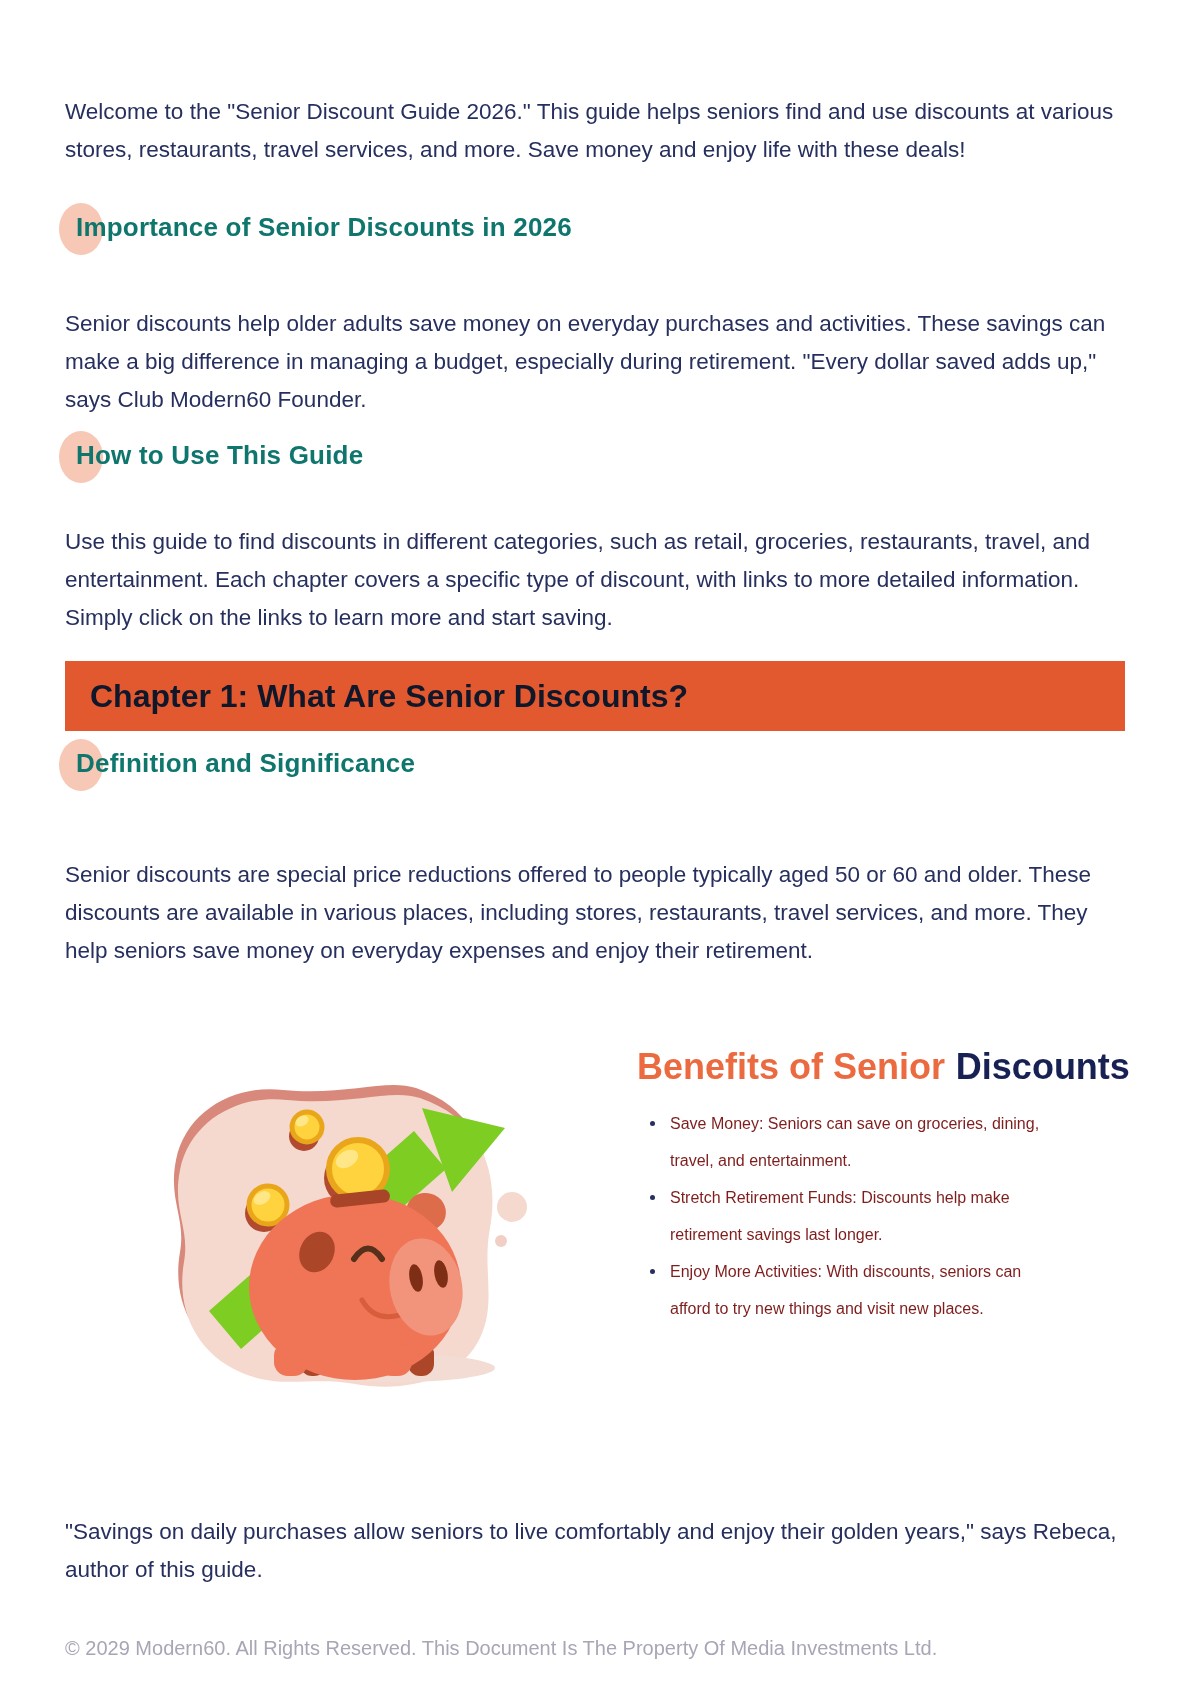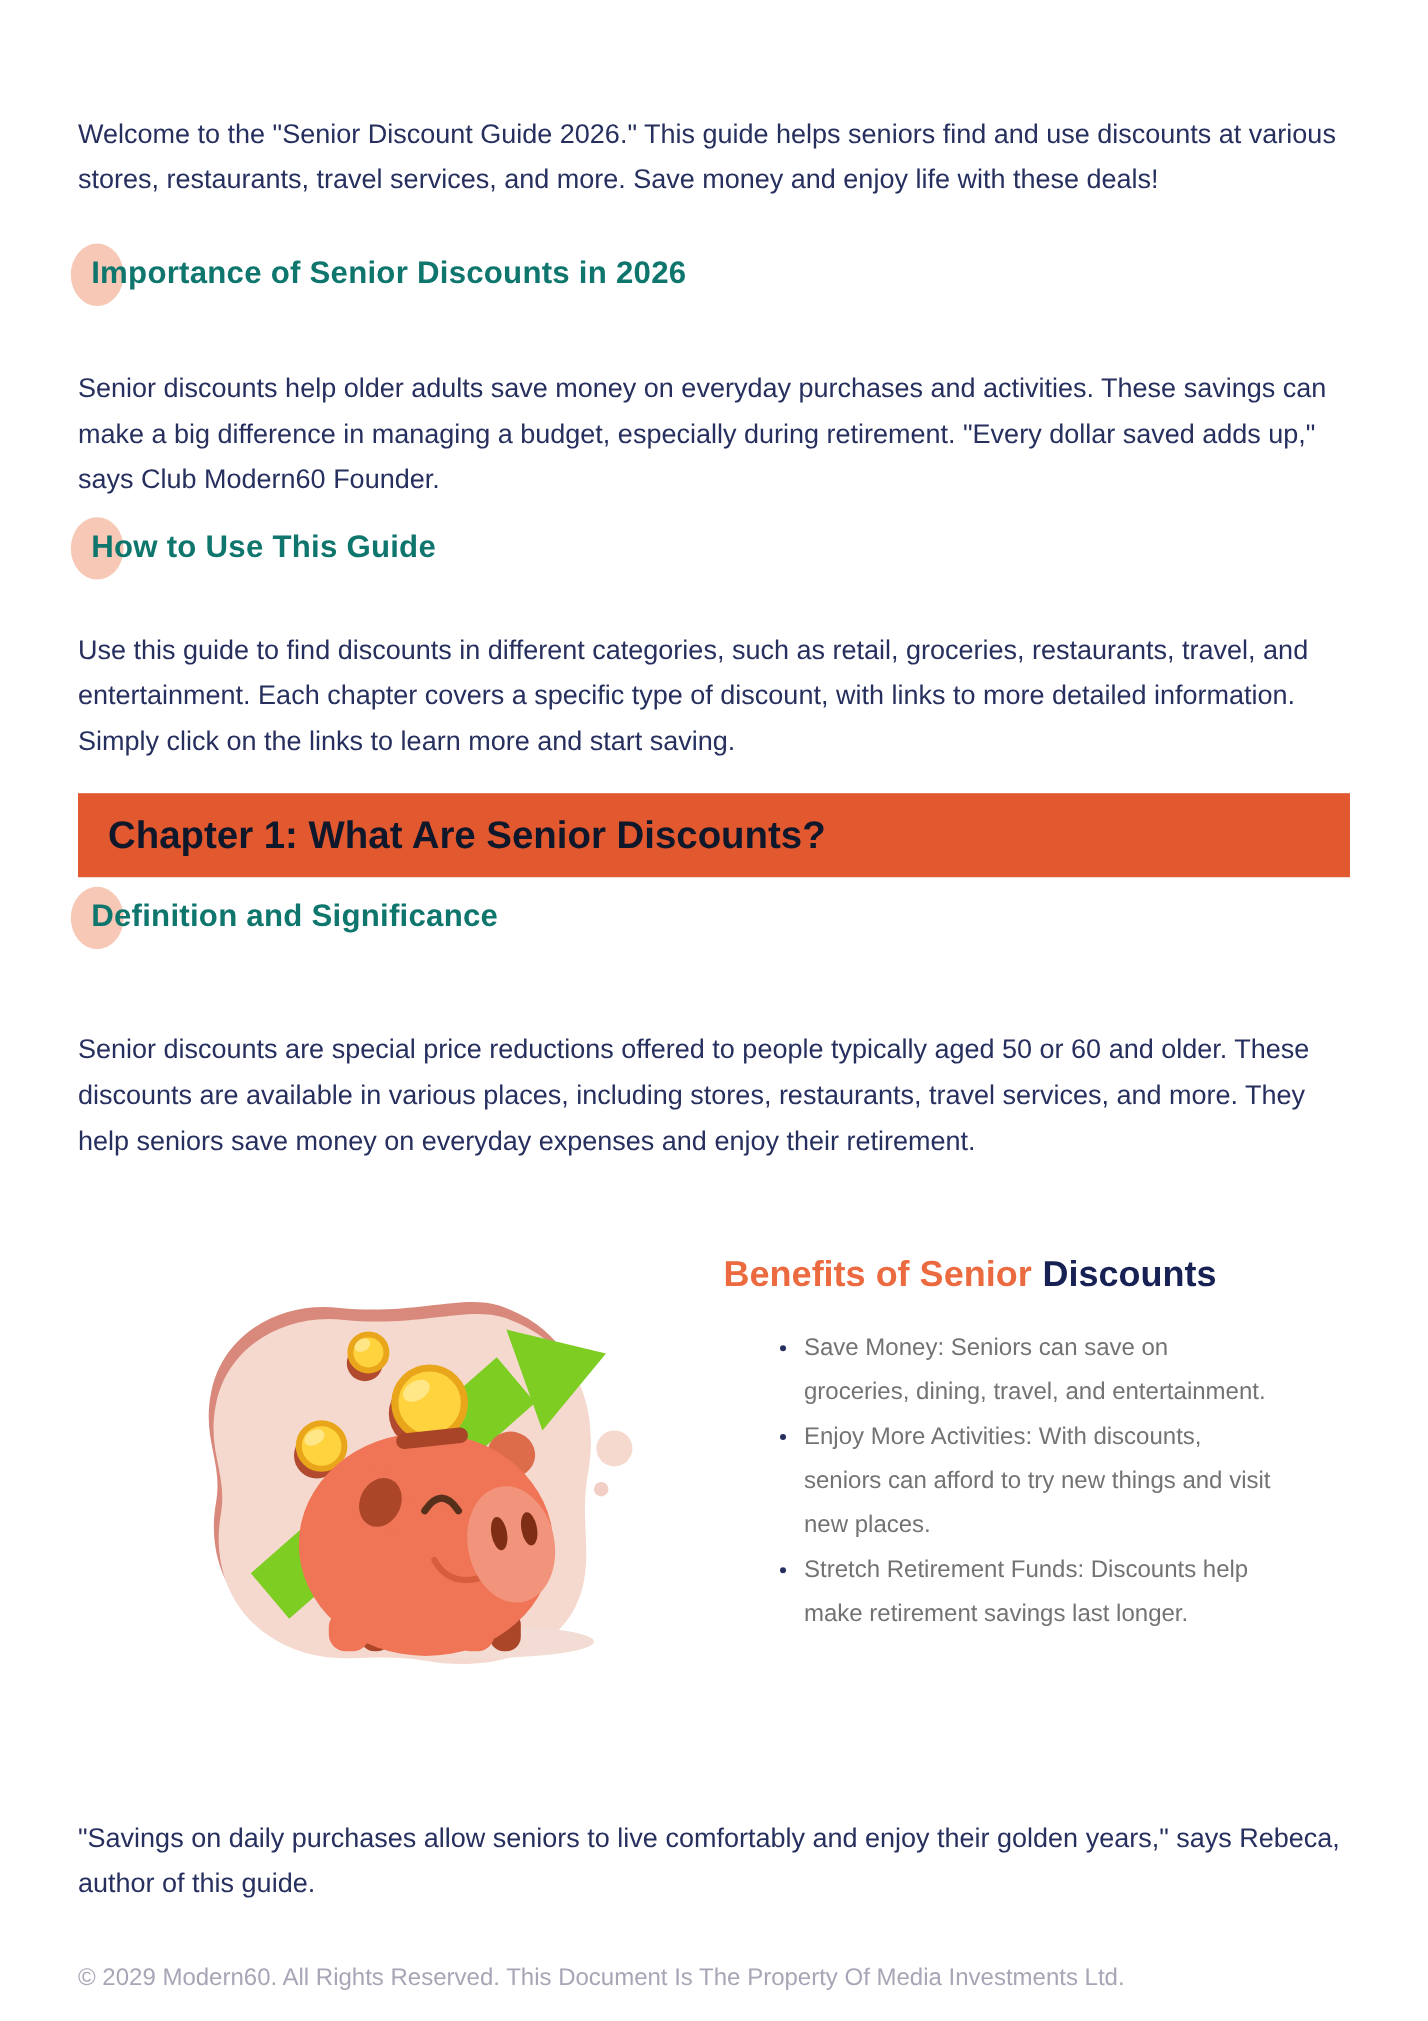--- a/index.html
+++ b/index.html
@@ -53,44 +53,44 @@
     display: block;
     padding-left: 25px;
     line-height: 70px;
     font-size: 32px;
     font-weight: 700;
     color: #0f172a;
     white-space: nowrap;
   }
   .benefits-title {
     position: absolute;
-    left: 603px;
+    left: 637px;
     top: 1046px;
-    font-size: 30px;
+    font-size: 36px;
     font-weight: 700;
     white-space: nowrap;
     text-align: right;
   }
   .benefits-title .orange { color: #EC6A3F; margin-right: 0.30em; }
   .benefits-title .navy { color: #172153; }
   .benefits-list {
     position: absolute;
     left: 648px;
     top: 1105px;
     width: 412px;
     margin: 0;
     padding: 0;
     list-style: none;
   }
   .benefits-list li {
     position: relative;
     padding-left: 22px;
-    font-size: 20px;
+    font-size: 16px;
     line-height: 37px;
-    color: #737373;
+    color: #7f1d1d;
   }
   .benefits-list li::before {
     content: "";
     position: absolute;
     left: 2px;
     top: 16px;
     width: 5px;
     height: 5px;
     border-radius: 50%;
     background: #262F5E;
@@ -192,21 +192,21 @@
       <ellipse cx="291" cy="274" rx="6.5" ry="14" fill="#7E2E15" transform="rotate(-10 291 274)"></ellipse>
     </g>
   </svg>
 
   <div class="benefits-title">
     <span class="orange">Benefits of Senior</span><span class="navy">Discounts</span>
   </div>
 
   <ul class="benefits-list">
     <li>Save Money: Seniors can save on groceries, dining, travel, and entertainment.</li>
+    <li>Stretch Retirement Funds: Discounts help make retirement savings last longer.</li>
     <li>Enjoy More Activities: With discounts, seniors can afford to try new things and visit new places.</li>
-    <li>Stretch Retirement Funds: Discounts help make retirement savings last longer.</li>
   </ul>
 
   <p class="body-text quote-text">"Savings on daily purchases allow seniors to live comfortably and enjoy their golden years," says Rebeca, author of this guide.</p>
 
   <div class="footer-text">© 2029 Modern60. All Rights Reserved. This Document Is The Property Of Media Investments Ltd.</div>
 
 </div>
 
 </body></html>

